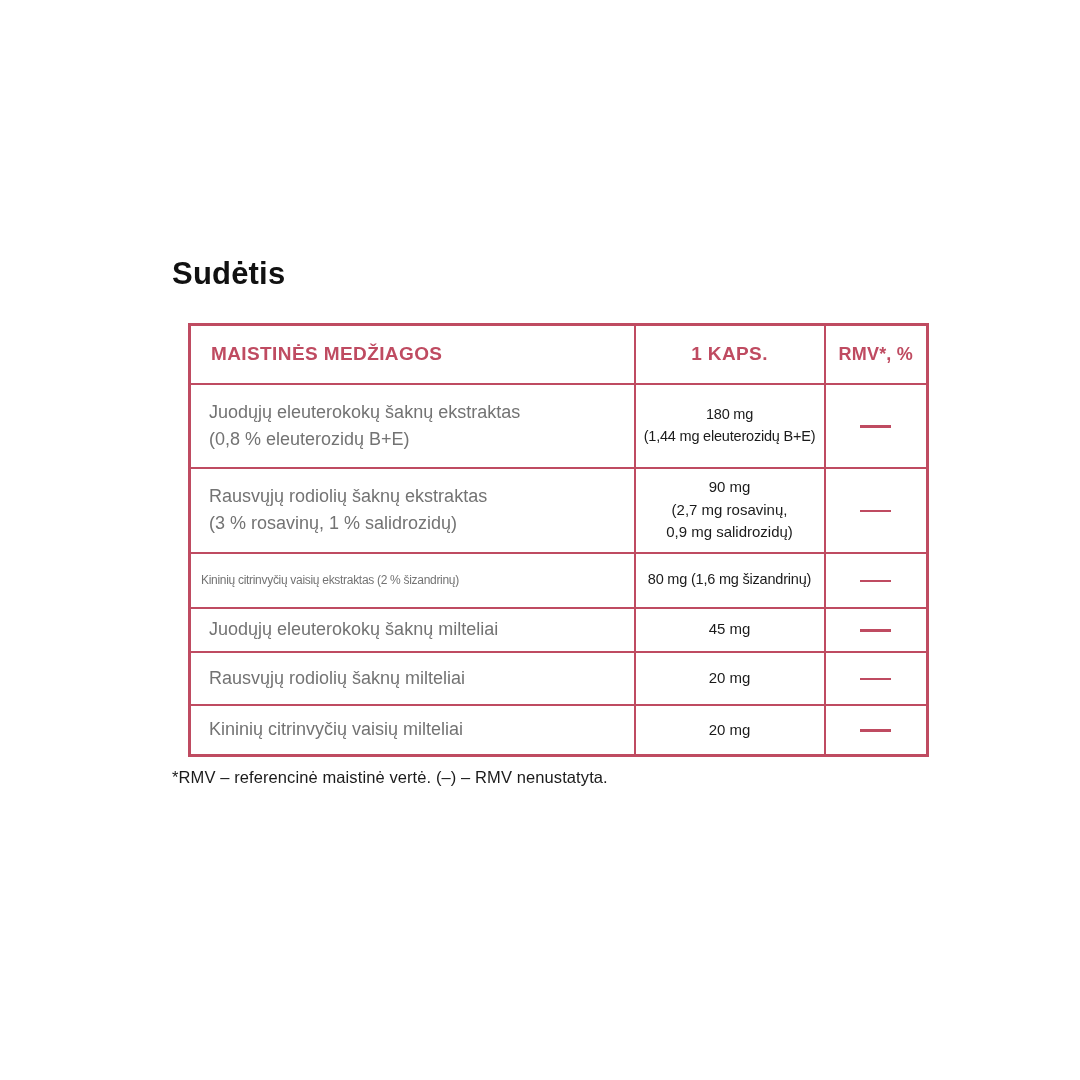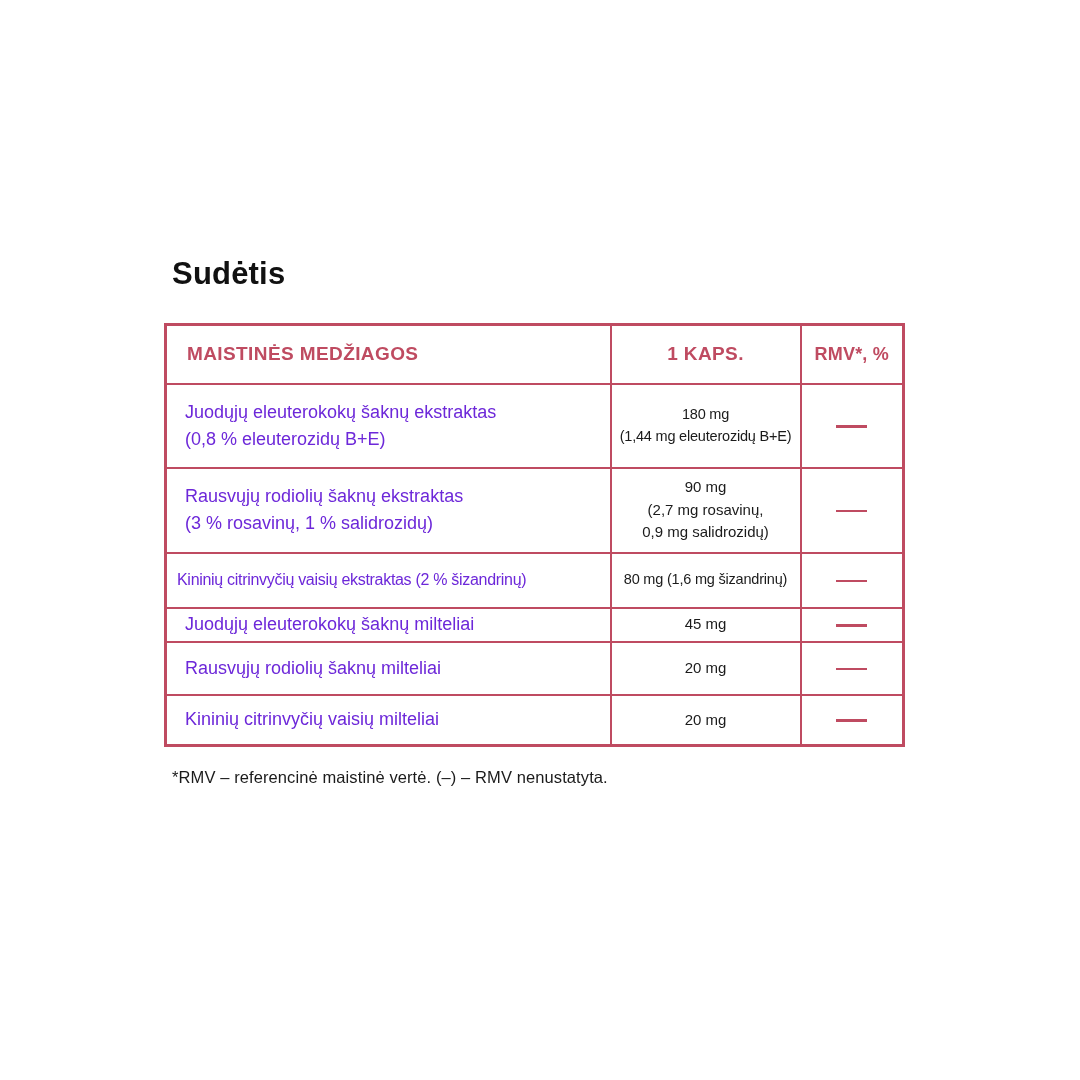--- a/index.html
+++ b/index.html
@@ -17,59 +17,59 @@
     position: absolute;
     left: 172px; top: 256px;
     font-size: 31px;
     font-weight: 700;
     letter-spacing: 0.2px;
     color: #111111;
   }
 
   table.comp {
     position: absolute;
-    left: 164px; top: 323px;
+    left: 188px; top: 323px;
     width: 738px;
     border-collapse: collapse;
     table-layout: fixed;
     background: #ffffff;
   }
   table.comp col.c1 { width: 445px; }
   table.comp col.c2 { width: 190px; }
   table.comp col.c3 { width: 103px; }
 
   table.comp { border: 3px solid var(--accent); }
   table.comp th, table.comp td { border: 2.5px solid var(--accent); vertical-align: middle; }
 
   thead tr { height: 59px; }
   tbody tr:nth-child(1) { height: 84px; }
   tbody tr:nth-child(2) { height: 85px; }
   tbody tr:nth-child(3) { height: 55px; }
-  tbody tr:nth-child(4) { height: 34px; margin-top: 44px; }
+  tbody tr:nth-child(4) { height: 44px; margin-top: 44px; }
   tbody tr:nth-child(5) { height: 53px; }
   tbody tr:nth-child(6) { height: 51px; }
 
   th {
     color: var(--accent);
     font-weight: 700;
     font-size: 19px;
     letter-spacing: 0.4px;
   }
   th.h-name { text-align: left; padding-left: 20px; }
   th.h-amount { text-align: center; border-radius: 17px; }
   th.h-rmv { font-size: 18px; letter-spacing: 0.2px; }
 
   td.ingredient {
     font-size: 18px;
     line-height: 1.5;
     padding-left: 18px;
     white-space: pre-line;
-    color: #6d28d9;
+    color: #737373;
   }
-  tbody tr:nth-child(3) td.ingredient { font-size: 16px; letter-spacing: -0.3px; padding-left: 10px; margin-top: 15px; }
+  tbody tr:nth-child(3) td.ingredient { font-size: 12px; letter-spacing: -0.3px; padding-left: 10px; margin-top: 15px; }
 
   td.amount {
     font-size: 15px;
     line-height: 1.5;
     text-align: center;
     white-space: pre-line;
     padding: 2px;
     color: #1b1b1b;
   }
   tbody tr:nth-child(1) td.amount { font-size: 14.5px; letter-spacing: -0.2px; border-radius: 27px; }

